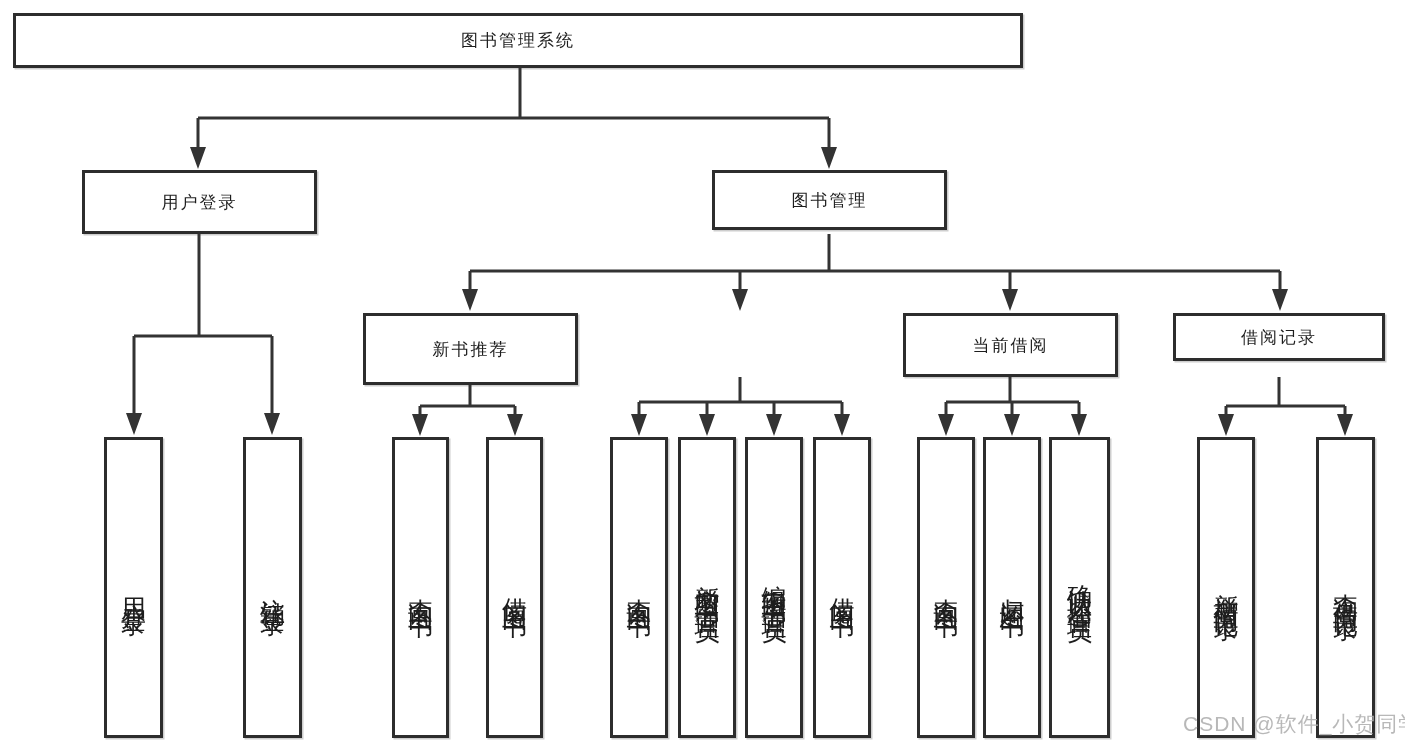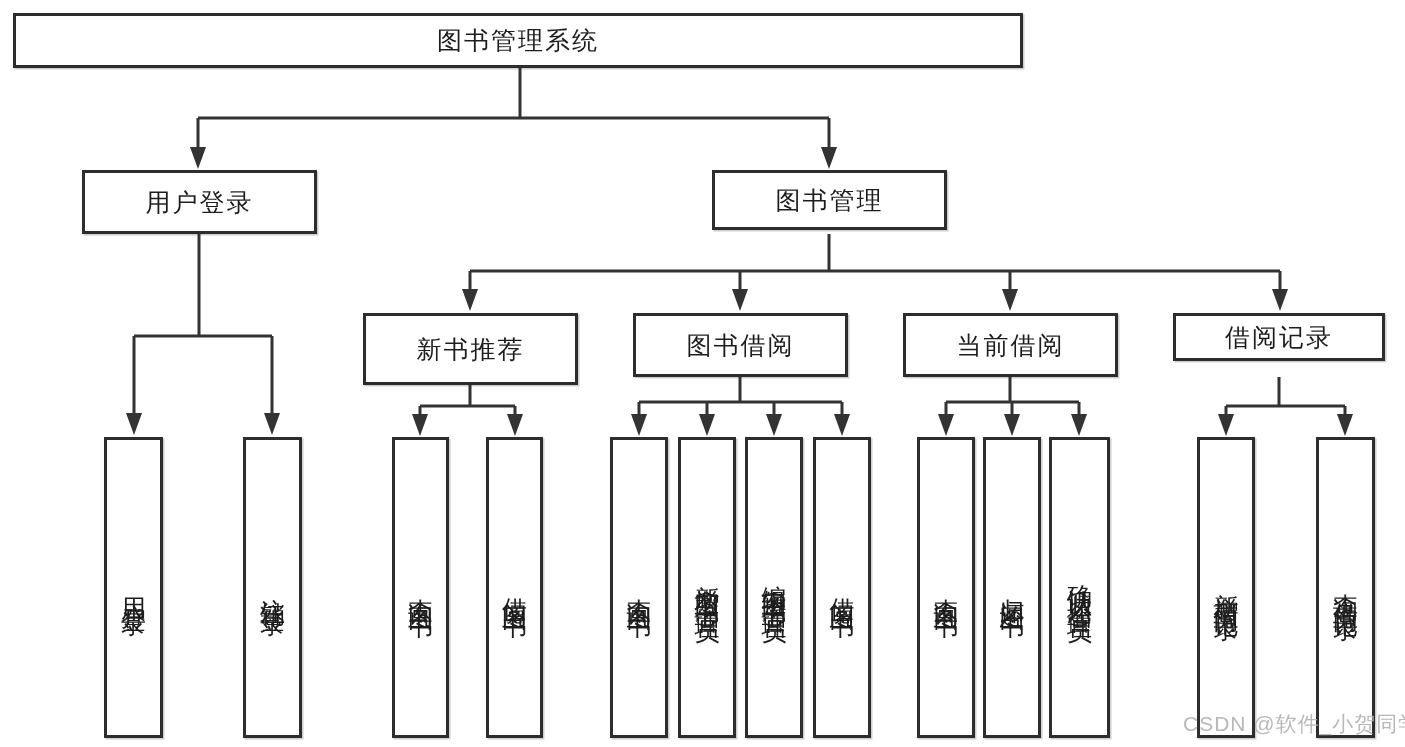--- a/index.html
+++ b/index.html
@@ -14,21 +14,21 @@
   .node{
     position:absolute;
     box-sizing:border-box;
     border:3px solid #2d2d2d;
     background:#ffffff;
     display:flex;align-items:center;justify-content:center;
     color:#1d1d1d;
     z-index:1;
     box-shadow:1.5px 1.5px 0 rgba(60,60,60,0.25);
   }
-  .hbox{font-size:25px;letter-spacing:2px;white-space:nowrap;}
+  .hbox{font-size:17px;letter-spacing:2px;white-space:nowrap;}
   .leaf{top:437px;height:301px;}
   .leaf .vtext{
     writing-mode:vertical-rl;
     text-orientation:mixed;
     font-size:25px;
     letter-spacing:5px;
     line-height:1;
     color:#1d1d1d;
   }
   .watermark{
@@ -91,23 +91,20 @@
   <div class="node hbox" style="left:82px;top:170px;width:235px;height:64px">
     <span>用户登录</span>
   </div>
   <div class="node hbox" style="left:712px;top:170px;width:235px;height:60px">
     <span>图书管理</span>
   </div>
 
   <div class="node hbox" style="left:363px;top:313px;width:215px;height:72px">
     <span>新书推荐</span>
   </div>
-  <div class="node hbox" style="left:633px;top:313px;width:215px;height:64px">
-    <span>图书借阅</span>
-  </div>
   <div class="node hbox" style="left:903px;top:313px;width:215px;height:64px">
     <span>当前借阅</span>
   </div>
   <div class="node hbox" style="left:1173px;top:313px;width:212px;height:48px">
     <span>借阅记录</span>
   </div>
 
   <div class="node leaf" style="left:104px;width:59px">
     <span class="vtext">用户登录</span>
   </div>

